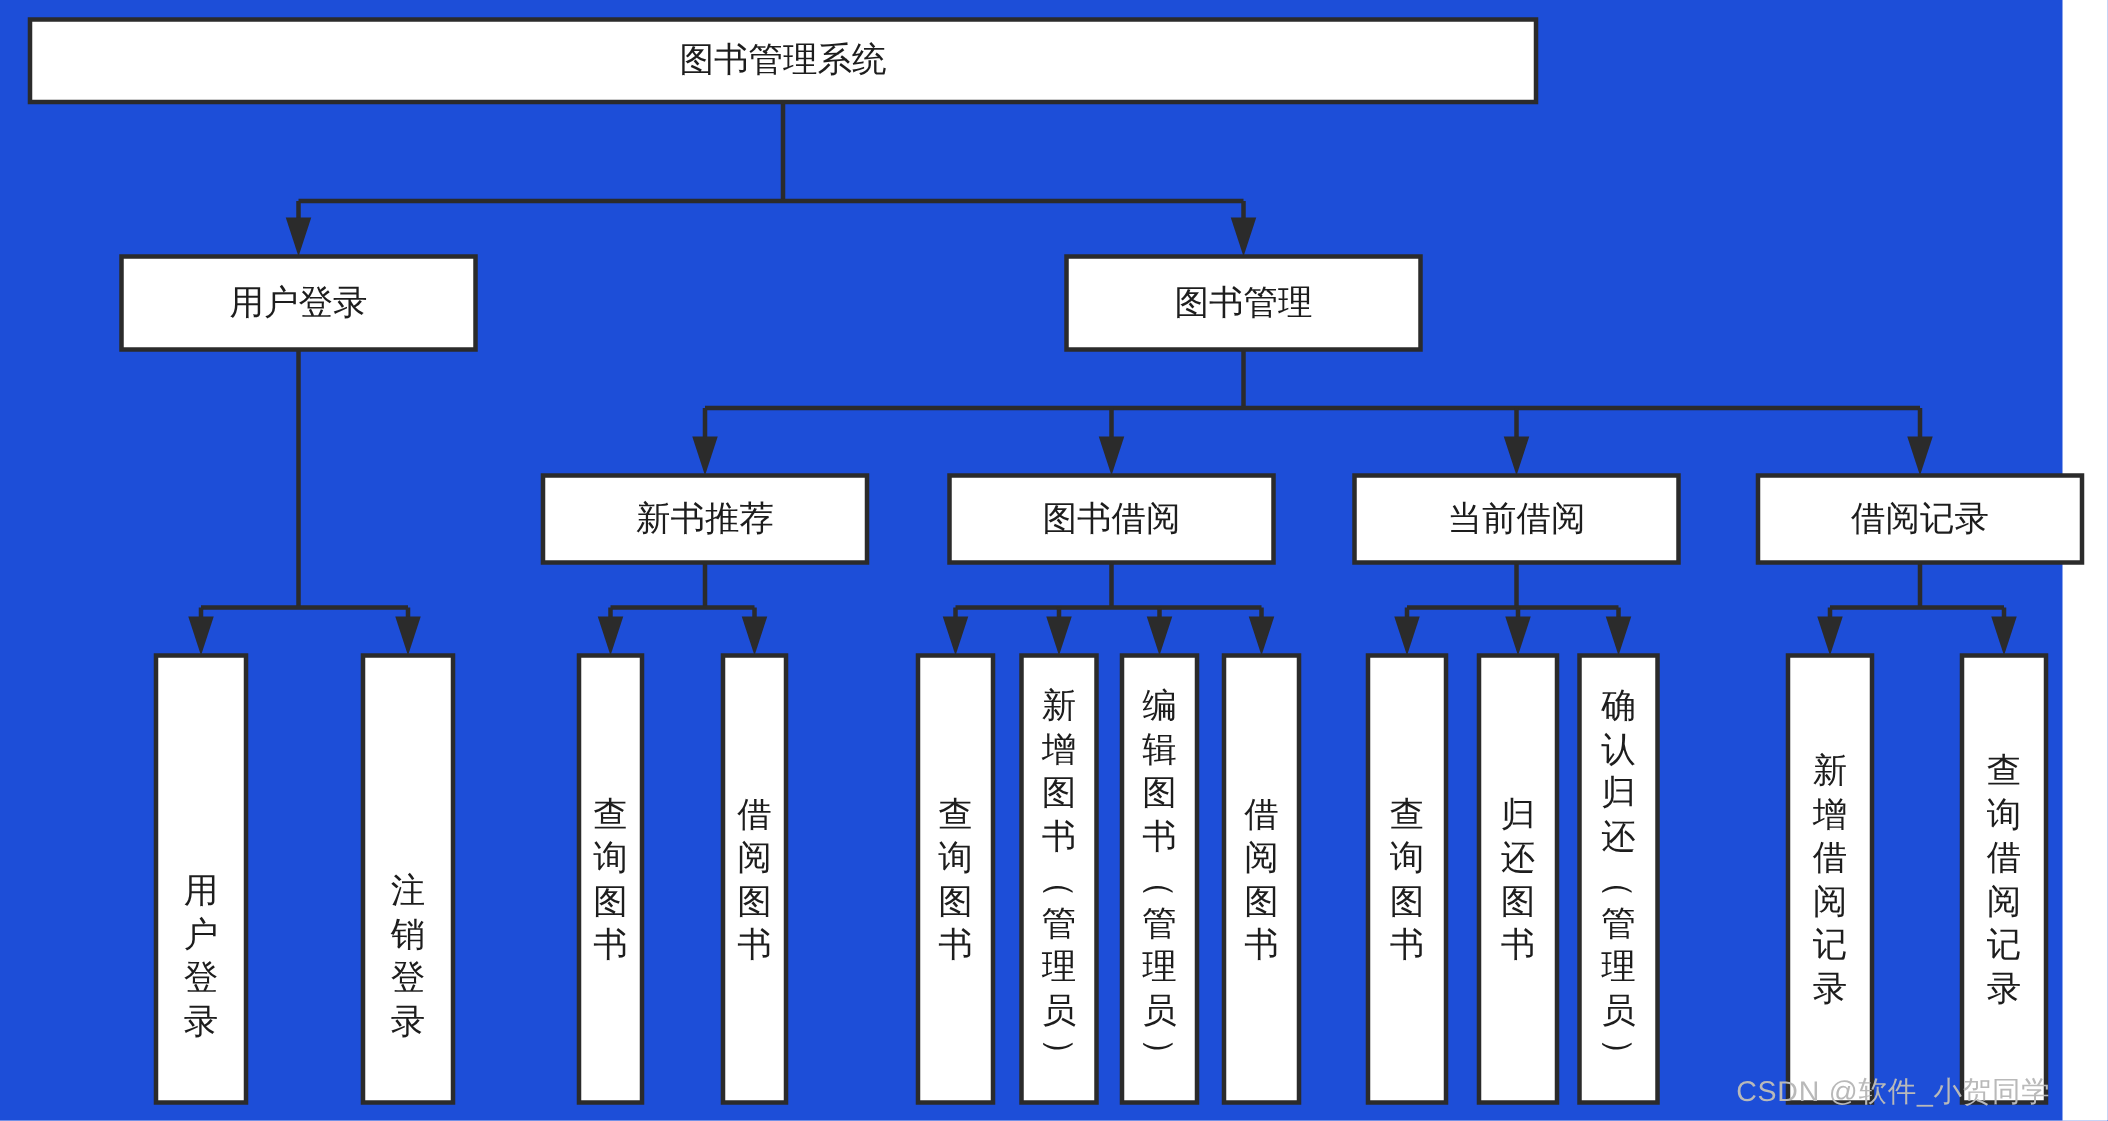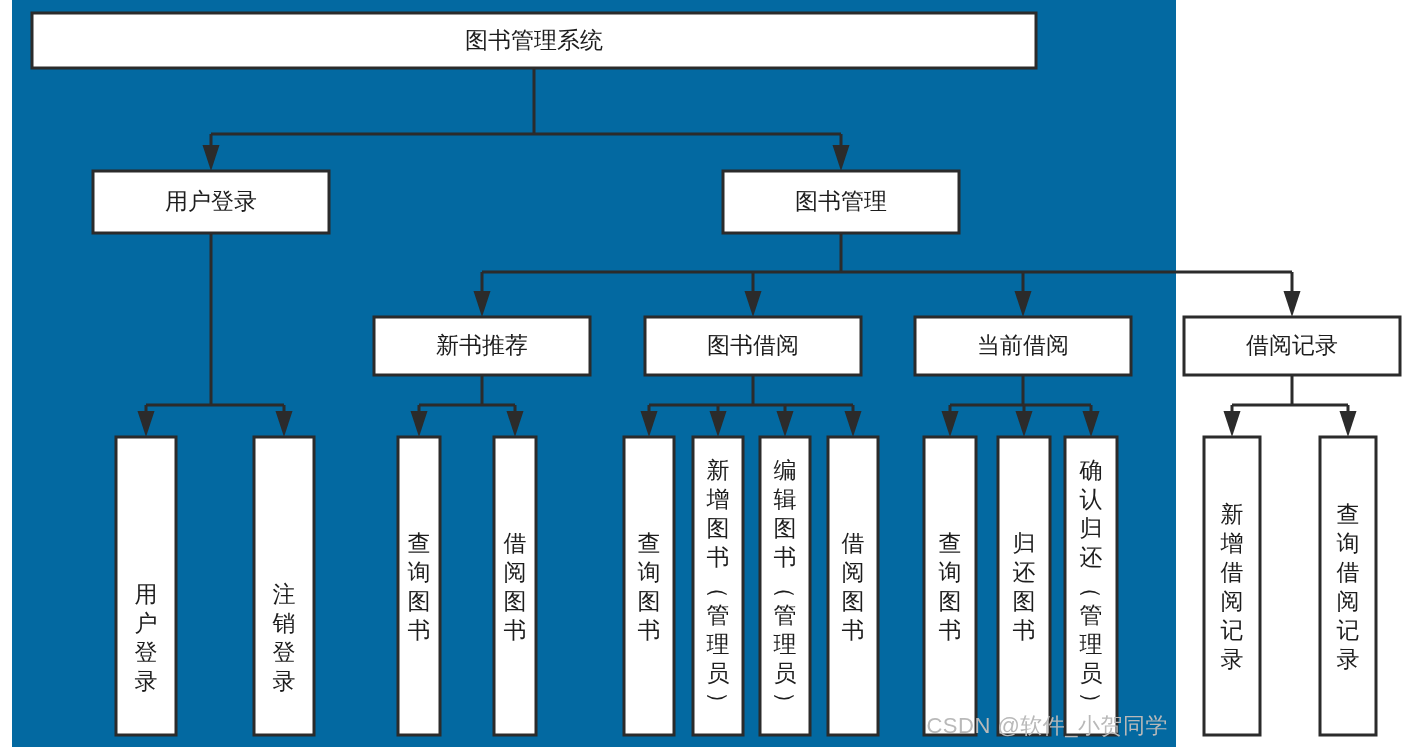--- a/index.html
+++ b/index.html
@@ -8,24 +8,23 @@
     background: #ffffff;
   }
   body {
     width: 1405px;
     height: 747px;
     font-family: "Liberation Sans", "DejaVu Sans", sans-serif;
     overflow: hidden;
   }
   #diagram-root {
     position: relative;
-    width: 1164px;
+    width: 1375px;
     height: 747px;
-    background: #0369a1;
-    margin-left: 12px;
+    background: #1d4ed8;
   }
   svg.flow {
     position: absolute;
     left: 0;
     top: 0;
     width: 1405px;
     height: 747px;
   }
   .node-rect {
     fill: #ffffff;
@@ -53,21 +52,21 @@
     fill: #1d1d1d;
     font-family: "Liberation Sans", "DejaVu Sans", sans-serif;
     font-size: 23px;
     text-anchor: middle;
   }
   .watermark {
     position: absolute;
     right: 8px;
     bottom: 6px;
     font-family: "Liberation Sans", "DejaVu Sans", sans-serif;
-    font-size: 22px;
+    font-size: 19px;
     color: #b9b9b9;
     letter-spacing: 0.5px;
     white-space: nowrap;
     user-select: none;
   }
 </style>
 </head>
 <body>
 
 <div id="diagram-root">

